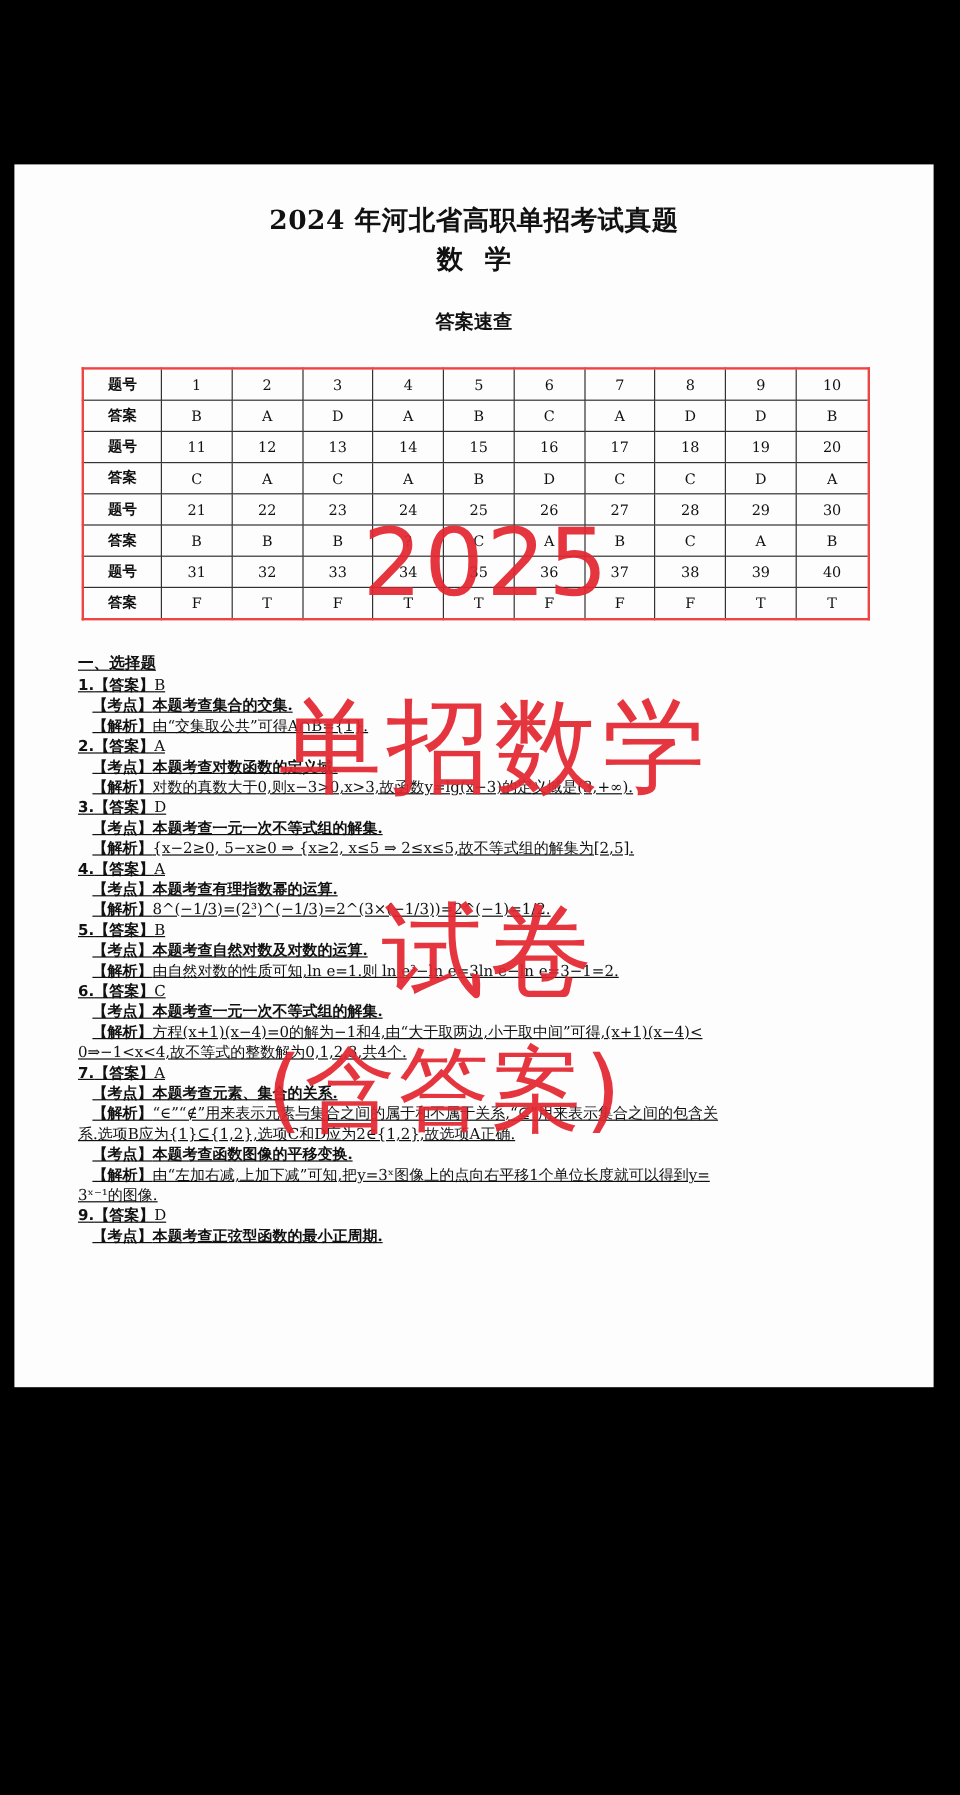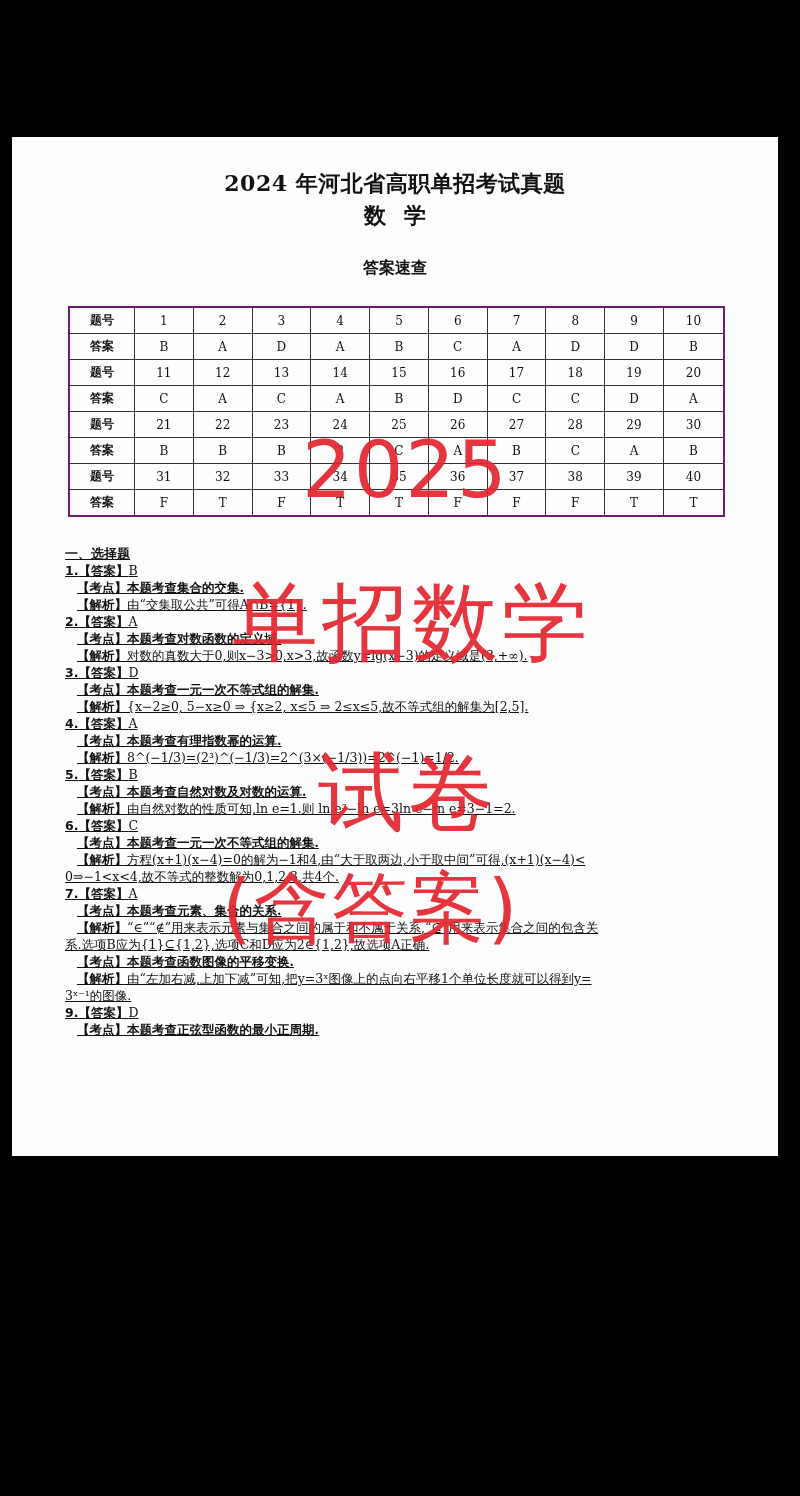--- a/index.html
+++ b/index.html
@@ -19,21 +19,21 @@
   .subject {
     position: absolute; left: 0; right: 0; top: 64px; text-align: center;
     font-size: 22px; font-weight: bold; color: #111; letter-spacing: 18px; padding-left: 18px;
   }
   .quick {
     position: absolute; left: 0; right: 0; top: 121px; text-align: center;
     font-family: "DejaVu Sans", sans-serif; font-size: 16px; font-weight: bold; color: #111;
   }
   table.answers {
     position: absolute; left: 56px; top: 169px; width: 657px;
-    border-collapse: collapse; border: 2px solid #701a75;
+    border-collapse: collapse; border: 2px solid #ef4444;
   }
   table.answers td {
     border: 1px solid #333; height: 25px; text-align: center;
     font-size: 12px; color: #111; padding: 0;
   }
   table.answers td.head {
     width: 64px; font-family: "DejaVu Sans", sans-serif; font-weight: bold; font-size: 12px;
   }
   .solutions {
     position: absolute; left: 53px; top: 408px; width: 680px;

